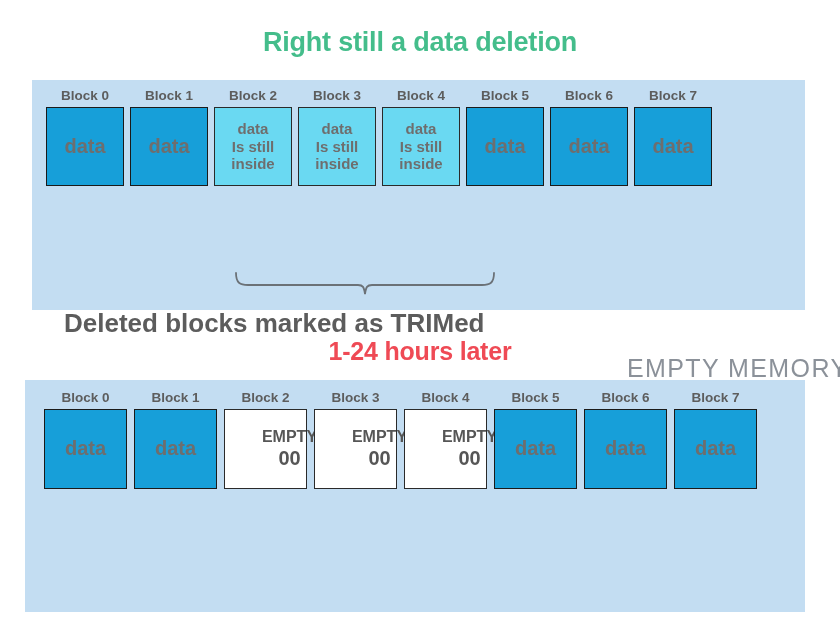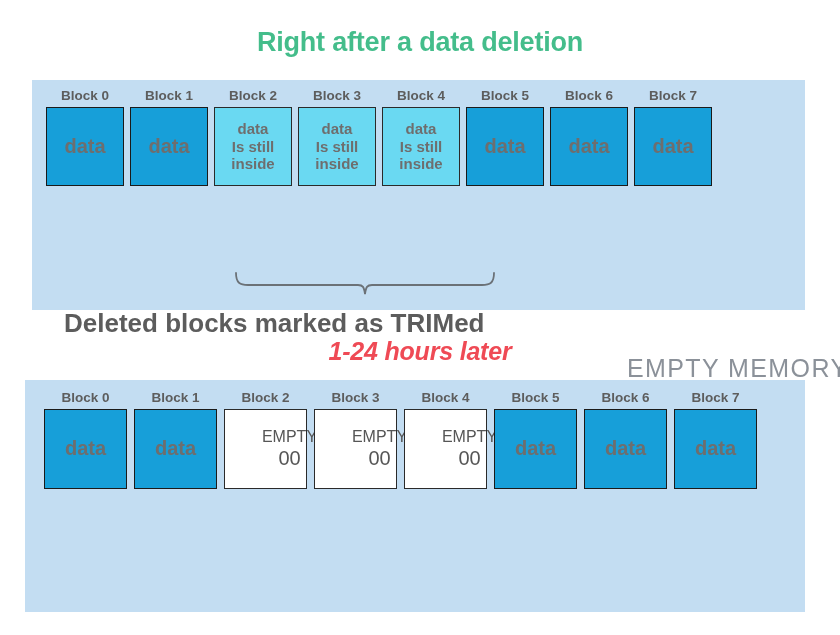--- a/index.html
+++ b/index.html
@@ -31,21 +31,20 @@
   }
   .title-green {
     top: 27px;
     font-size: 27px;
     color: #44bd8b;
   }
   .title-red {
     top: 337px;
     font-size: 25px;
     color: #ef4a55;
-    font-style: italic;
   }
 
   
   .panel {
     position: absolute;
     background: #c3ddf2;
   }
   #panel-top    { left: 32px; top: 80px;  width: 773px; height: 230px; }
   #panel-bottom { left: 25px; top: 380px; width: 780px; height: 232px; }
 
@@ -93,21 +92,21 @@
   #row-bottom .block-cell:last-child { margin-right: 0; }
   #row-bottom .block-box { width: 83px; height: 80px; }
 
   
   .fill-data   { background: #179fd9; }
   .fill-trim   { background: #6ad9f2; border-color: #2a2a2a; }
   .fill-empty  { background: #ffffff; border-color: #2a2a2a; color: #565656; }
 
   .block-box.kind-data   { font-size: 20px; }
   .block-box.kind-trim   { font-size: 15px; }
-  .block-box.kind-empty  { font-size: 16px; font-weight: normal; padding-left: 48px; }
+  .block-box.kind-empty  { font-size: 16px; font-weight: bold; padding-left: 48px; }
   .block-box.kind-empty .line-1 { font-size: 16px; }
   .block-box.kind-empty .line-2 { font-size: 20px; }
   .block-box .line { display: block; }
 
   
   .brace {
     position: absolute;
     pointer-events: none;
   }
   #brace-top    { left: 202px; top: 192px; width: 262px; height: 30px; }
@@ -130,21 +129,21 @@
     letter-spacing: 1.4px;
     white-space: nowrap;
   }
   #nand-top    { left: 595px; top: 274px; }
 </style>
 </head>
 <body>
 
 <div class="diagram">
 
-  <div class="section-title title-green">Right after a data deletion</div>
+  <div class="section-title title-green">Right still a data deletion</div>
 
   <div class="panel" id="panel-top">
 
     <div class="block-row" id="row-top">
         <div class="block-cell">
           <div class="block-label">Block 0</div>
           <div class="block-box fill-data kind-data">
             <span class="line line-1">data</span>
           </div>
         </div>

